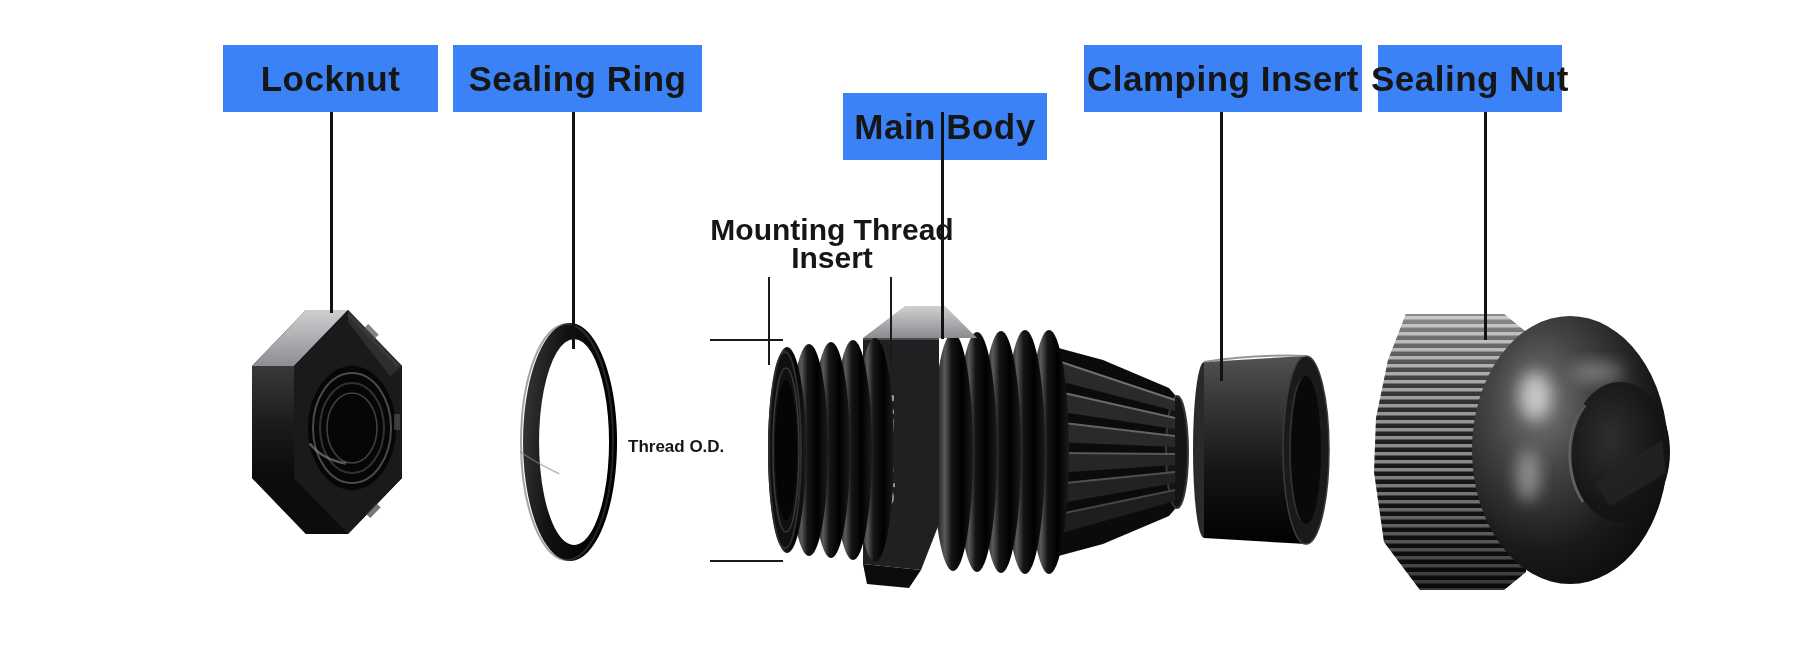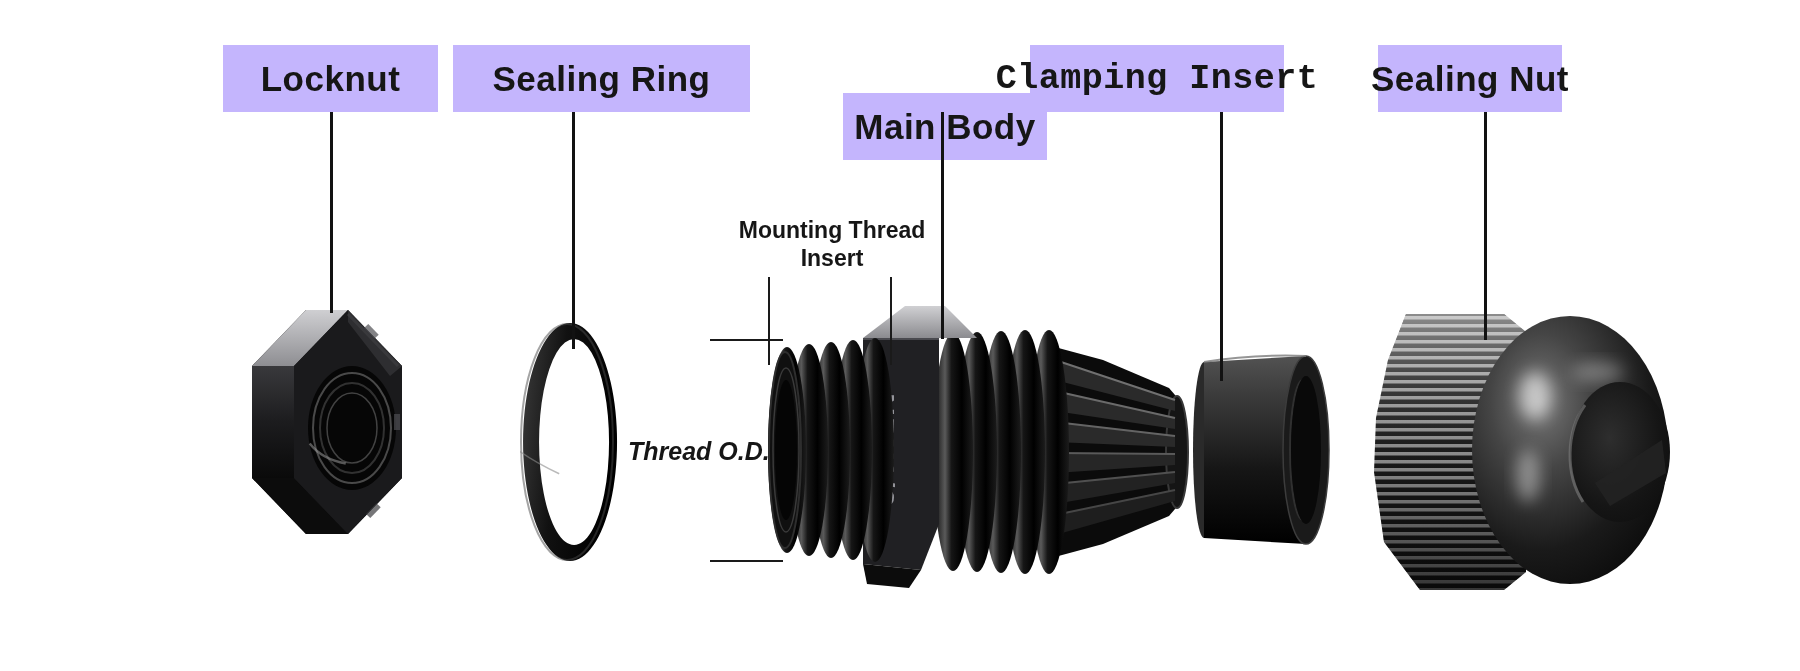--- a/index.html
+++ b/index.html
@@ -1,46 +1,46 @@
 <!DOCTYPE html>
 <html><head>
 <meta charset="utf-8">
 <style>
   html,body{margin:0;padding:0;background:#fff;}
   #canvas{
     position:relative;width:1800px;height:671px;background:#ffffff;overflow:hidden;
     font-family:"Liberation Sans","DejaVu Sans",sans-serif;
   }
   .label-box{
-    position:absolute;top:45px;height:67px;background:#c4b5fd;
+    position:absolute;top:45px;height:67px;background:#3b82f6;
     display:flex;align-items:center;justify-content:center;
     font-weight:700;font-size:35px;color:#161616;letter-spacing:0.5px;white-space:nowrap;
   }
   .leader{position:absolute;width:3px;background:#121212;top:112px;z-index:6;}
   .dim{position:absolute;background:#1a1a1a;z-index:6;}
   .anno{position:absolute;font-weight:700;color:#161616;z-index:6;}
-  #anno-mtl{left:706px;top:216px;width:252px;text-align:center;font-size:23px;line-height:28px;}
-  #anno-tod{left:628px;top:437px;font-size:25px;font-style:italic;}
+  #anno-mtl{left:706px;top:216px;width:252px;text-align:center;font-size:30px;line-height:28px;}
+  #anno-tod{left:628px;top:437px;font-size:17px;}
   .part-svg{position:absolute;z-index:2;}
 </style>
 </head>
 <body>
 
 <div id="canvas">
 
   <div class="label-box" style="left:223px;width:215px;">
     <span>Locknut</span>
   </div>
-  <div class="label-box" style="left:453px;width:297px;">
+  <div class="label-box" style="left:453px;width:249px;">
     <span>Sealing Ring</span>
   </div>
   <div class="label-box" style="left:843px;width:204px;margin-top:48px;">
     <span>Main Body</span>
   </div>
-  <div class="label-box" style="left:1030px;width:254px;font-family:Liberation Mono, monospace;">
+  <div class="label-box" style="left:1084px;width:278px;">
     <span>Clamping Insert</span>
   </div>
   <div class="label-box" style="left:1378px;width:184px;">
     <span>Sealing Nut</span>
   </div>
 
   <div class="leader" style="left:330px;height:201px;"></div>
   <div class="leader" style="left:572px;height:237px;"></div>
   <div class="leader" style="left:941px;height:227px;"></div>
   <div class="leader" style="left:1220px;height:269px;"></div>

